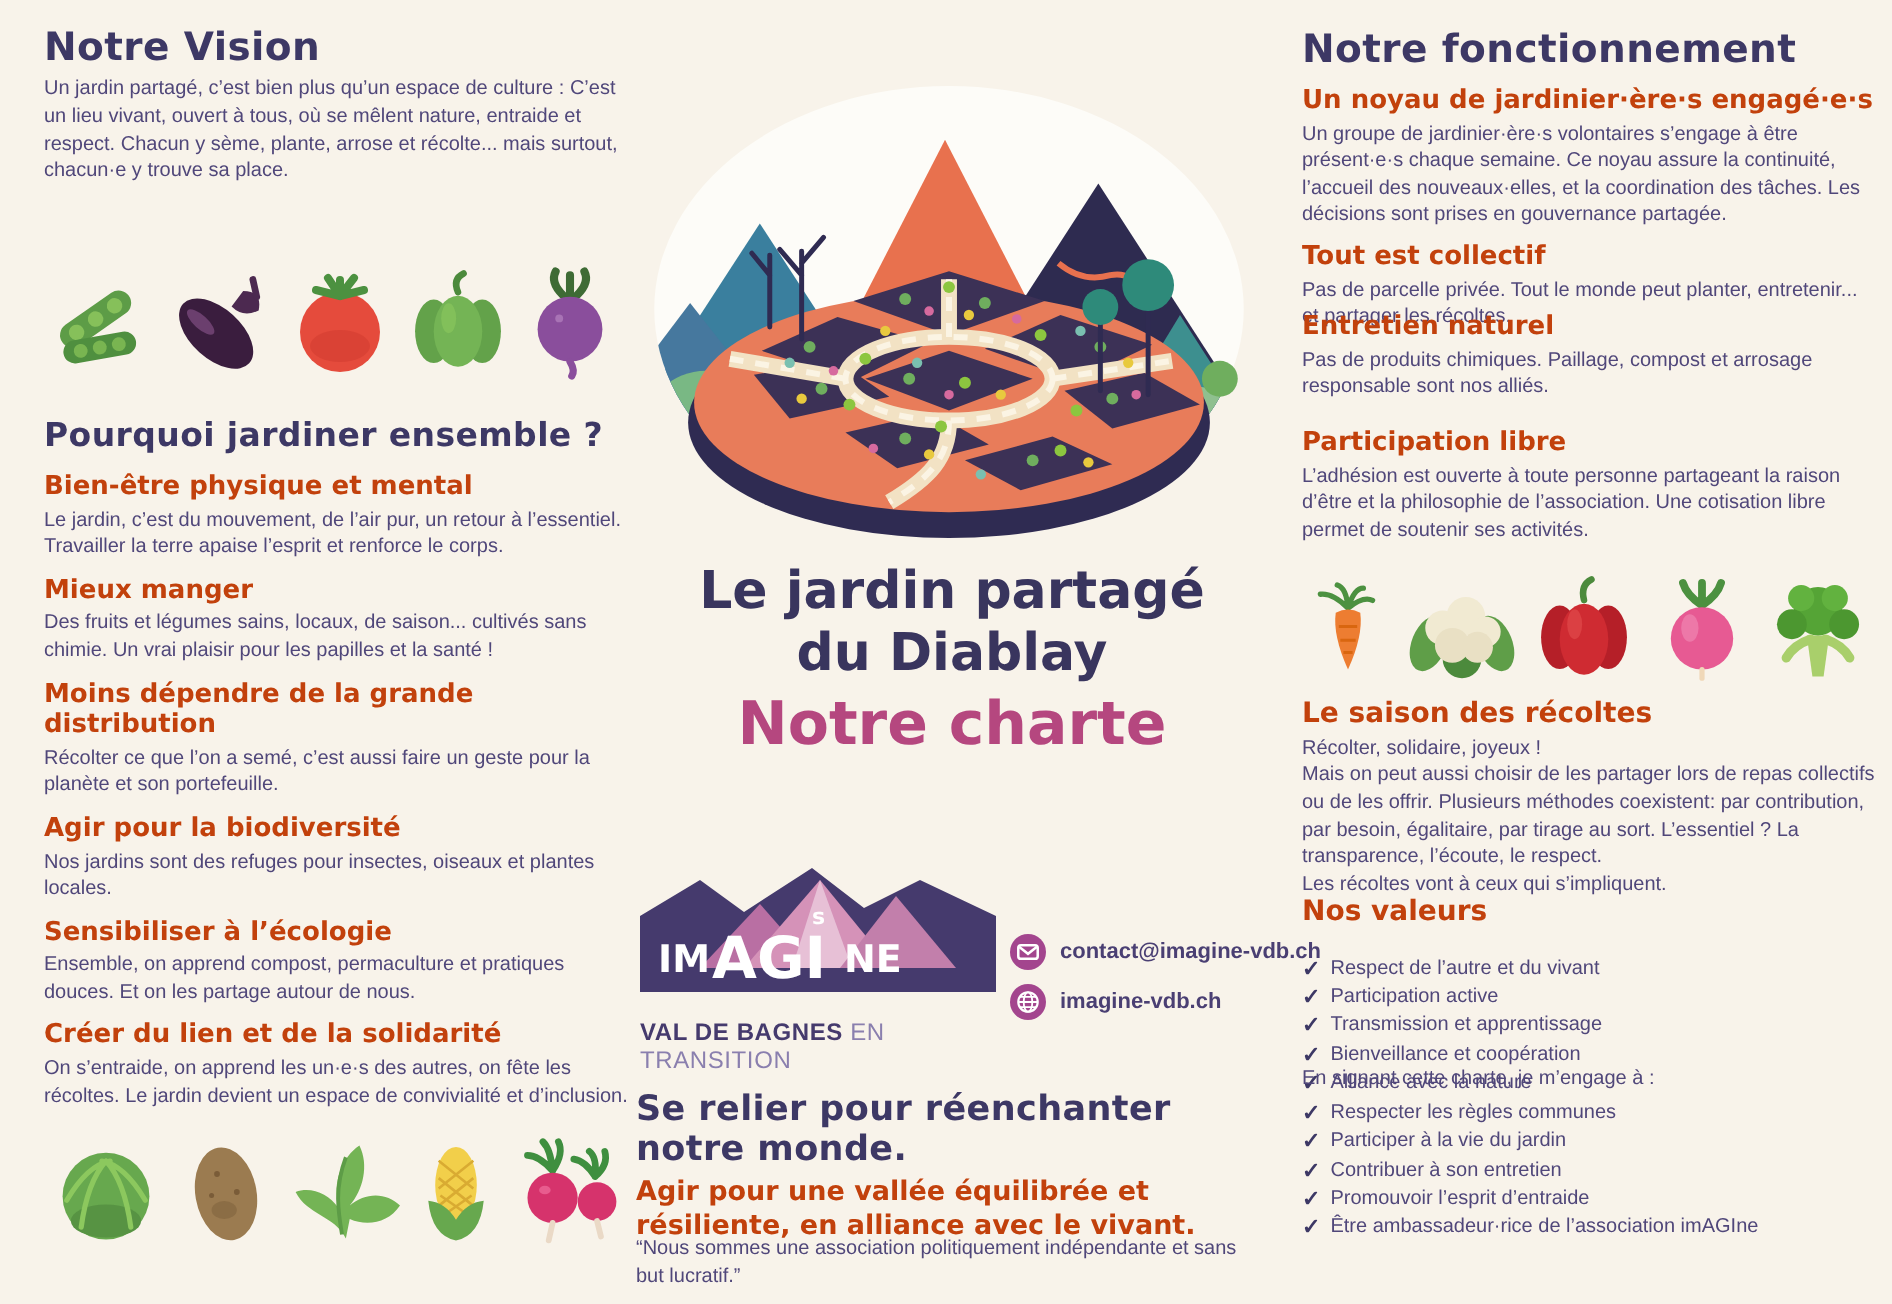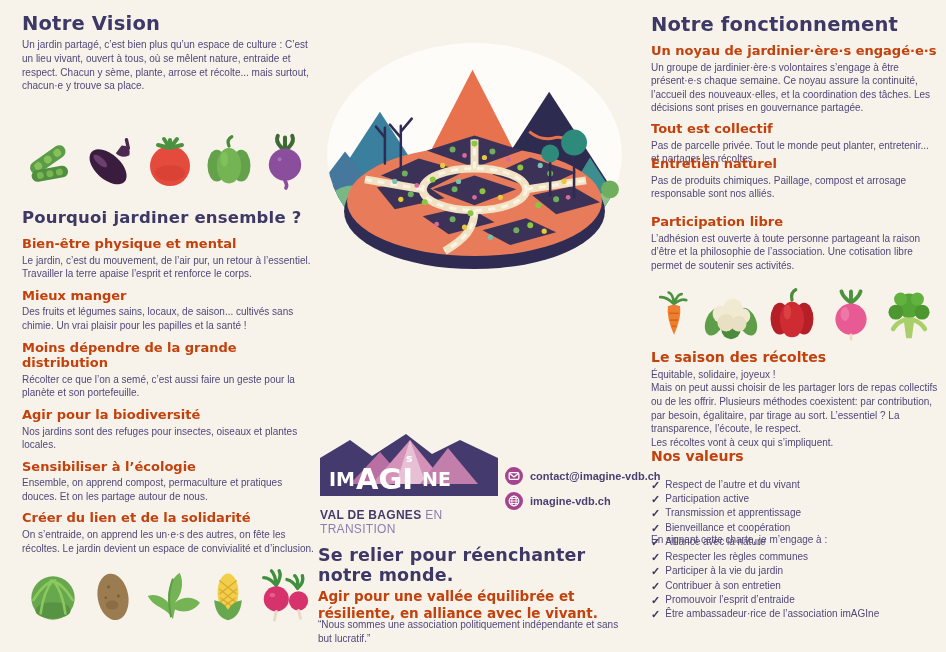--- a/index.html
+++ b/index.html
@@ -236,20 +236,25 @@
       <g stroke="#2f2b52" stroke-width="2.5" stroke-linecap="round">
         <path d="M76,130 V86 M76,98 l-11,-13 M76,92 l11,-13 M60,124 V88 M60,98 l-9,-11"></path>
         <path d="M250,158 V112 M226,156 V120"></path>
       </g>
       <circle cx="250" cy="103" r="13" fill="#2e8a7a"></circle>
       <circle cx="226" cy="114" r="9" fill="#2e8a7a"></circle>
       <circle cx="286" cy="150" r="9" fill="#6fae5e"></circle>
     </svg>
   </div>
 
+  <div class="blk center-title" style="left:316px;top:281px;width:320px;">
+    <div class="t1">Le jardin partagé</div>
+    <div class="t1">du Diablay</div>
+    <div class="t2">Notre charte</div>
+  </div>
 
   <div class="blk" style="left:320px;top:432px;width:180px;">
     <svg width="178" height="68" viewBox="0 0 178 68">
       <polygon points="0,64 0,26 30,8 52,24 86,2 112,22 140,8 178,26 178,64" fill="#453a6d"></polygon>
       <polygon points="30,52 60,20 88,52" fill="#b96fa3"></polygon>
       <polygon points="52,52 90,8 126,52" fill="#d592b8"></polygon>
       <polygon points="76,52 90,8 106,52" fill="#e7c0d6"></polygon>
       <polygon points="100,52 128,16 158,52" fill="#c27fab"></polygon>
       <text x="9" y="54" font-family="DejaVu Sans" font-size="19" font-weight="bold" fill="#ffffff">IM</text>
       <text x="36" y="57" font-family="DejaVu Sans" font-size="29" font-weight="bold" fill="#ffffff">AGI</text>
@@ -348,21 +353,21 @@
       <circle cx="30" cy="21" r="13" fill="#55a436"></circle>
       <circle cx="16" cy="28" r="8" fill="#4c9730"></circle>
         <circle cx="44" cy="28" r="8" fill="#4c9730"></circle>
       <circle cx="21" cy="14" r="7" fill="#62b23f"></circle>
         <circle cx="39" cy="14" r="7" fill="#62b23f"></circle>
     </svg>
   </div>
 
   <div class="blk" style="left:651px;top:349px;width:288px;">
     <h3 class="sub-title h-mag" style="font-size:14px;">Le saison des récoltes</h3>
-    <div class="body hline">Équitable, solidaire, joyeux !</div>
+    <div class="body hline">Récolter, solidaire, joyeux !</div>
     <div class="body hline">Mais on peut aussi choisir de les partager lors de repas collectifs ou de les offrir. Plusieurs méthodes coexistent: par contribution, par besoin, égalitaire, par tirage au sort. L’essentiel ? La transparence, l’écoute, le respect.</div>
     <div class="body hline">Les récoltes vont à ceux qui s’impliquent.</div>
   </div>
 
   <div class="blk" style="left:651px;top:448px;width:288px;">
     <h3 class="sub-title h-mag" style="font-size:14px;margin-bottom:13px;">Nos valeurs</h3>
     <div class="chk">
         <span class="ck">✓</span>
         <span>Respect de l’autre et du vivant</span>
       </div>

